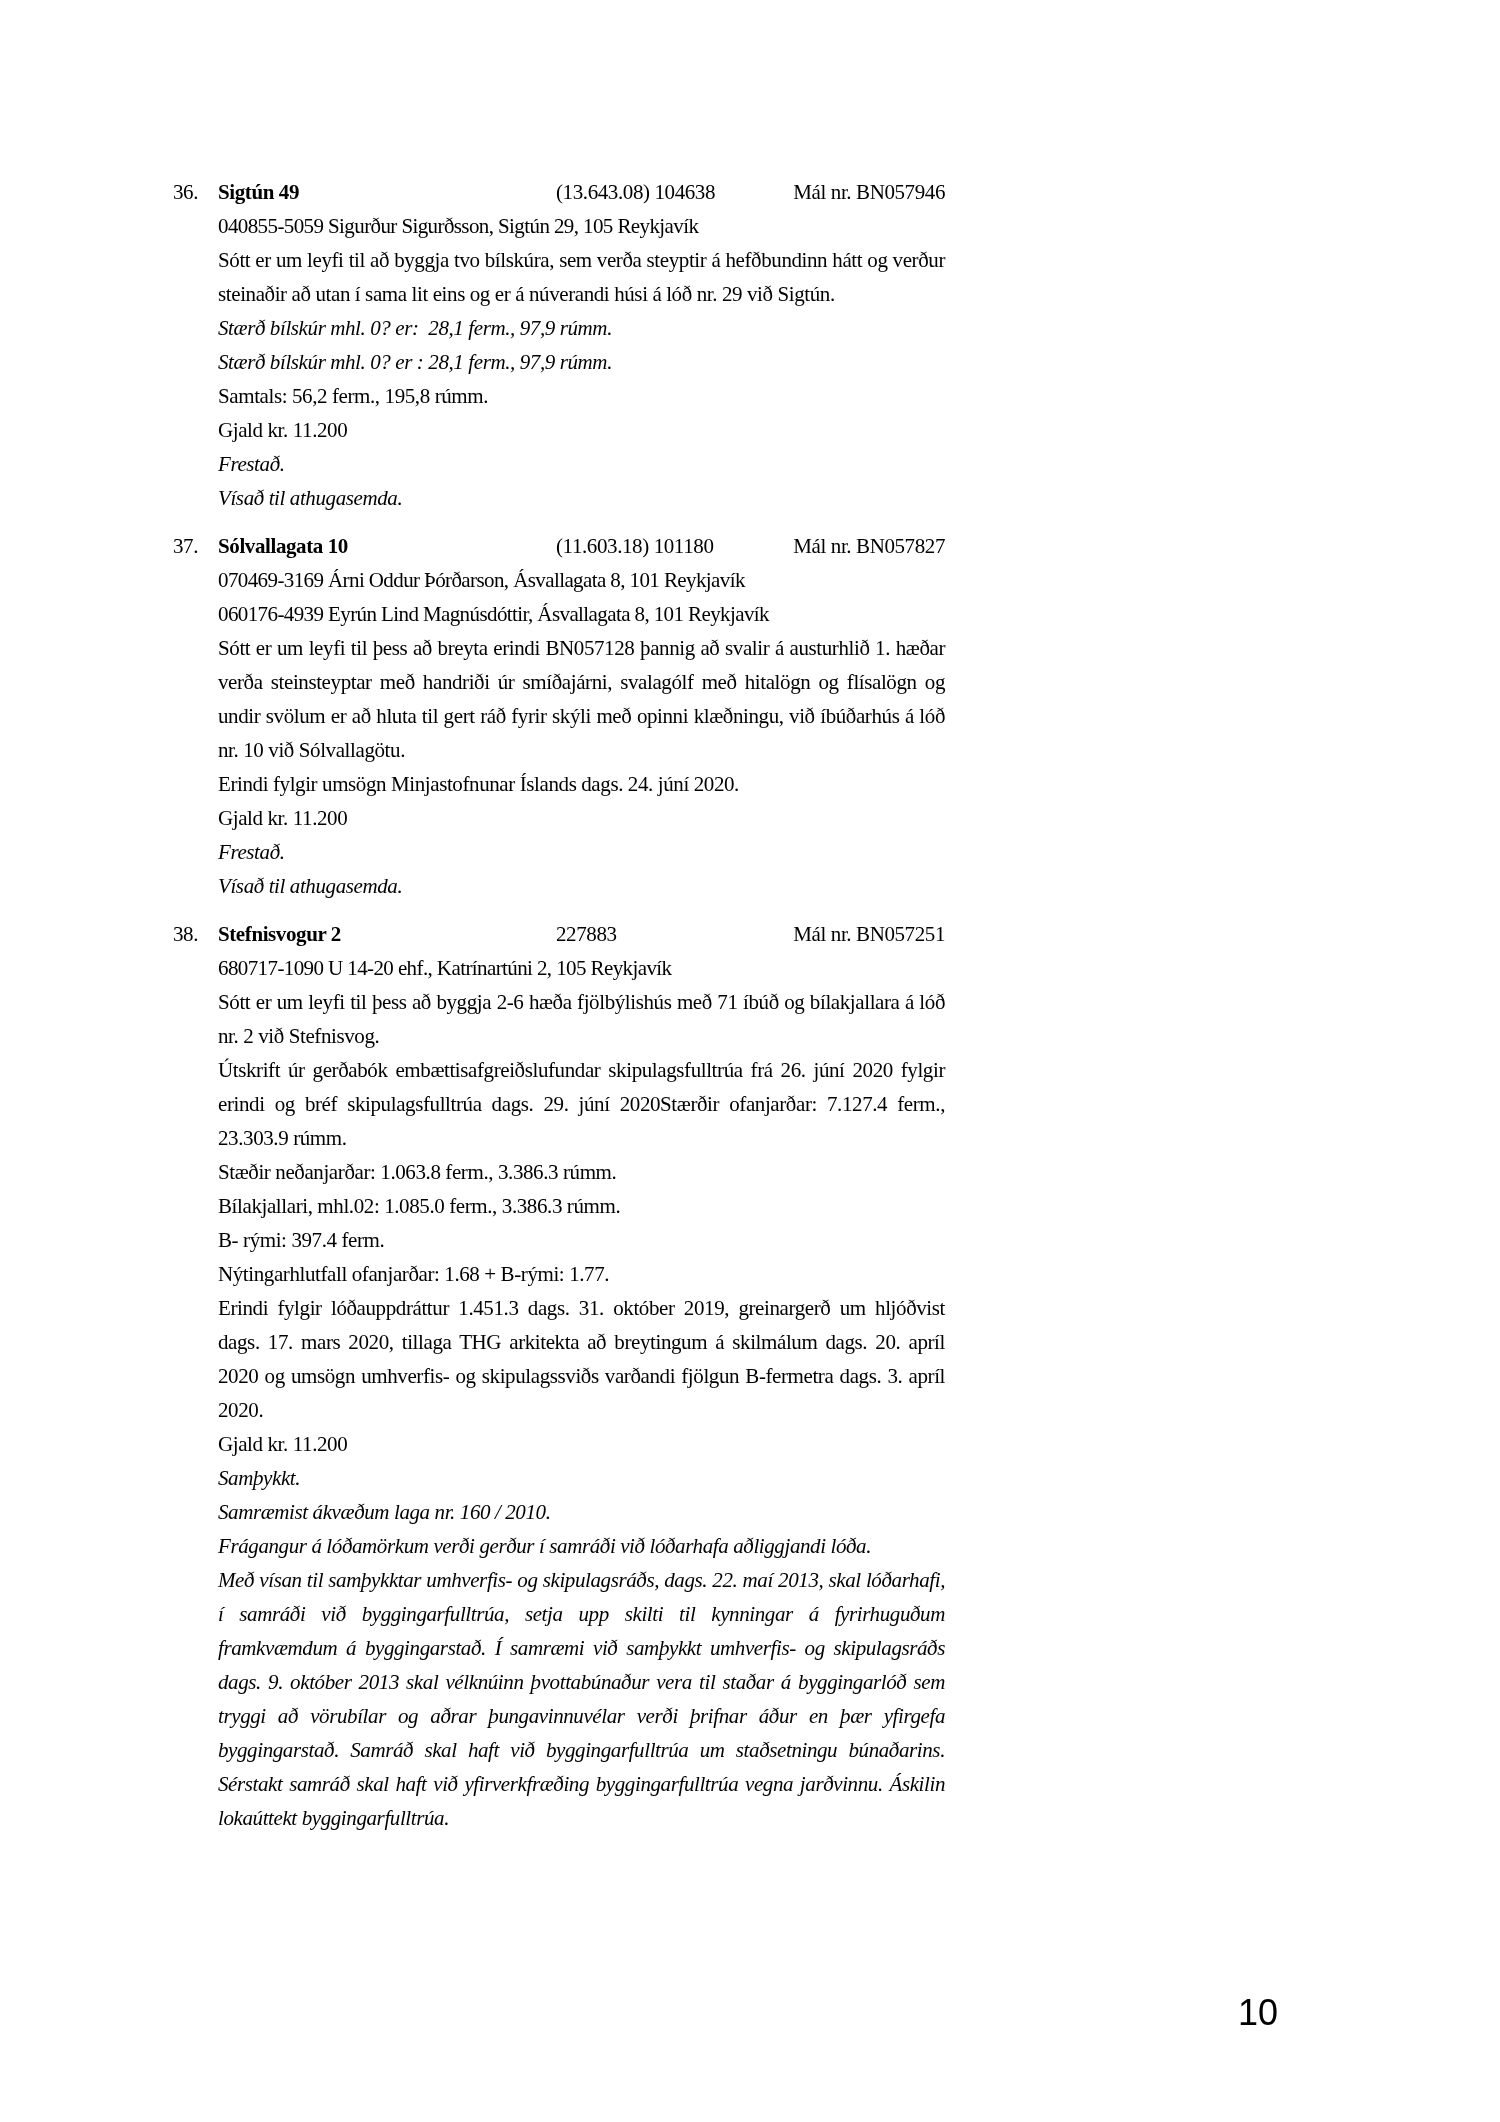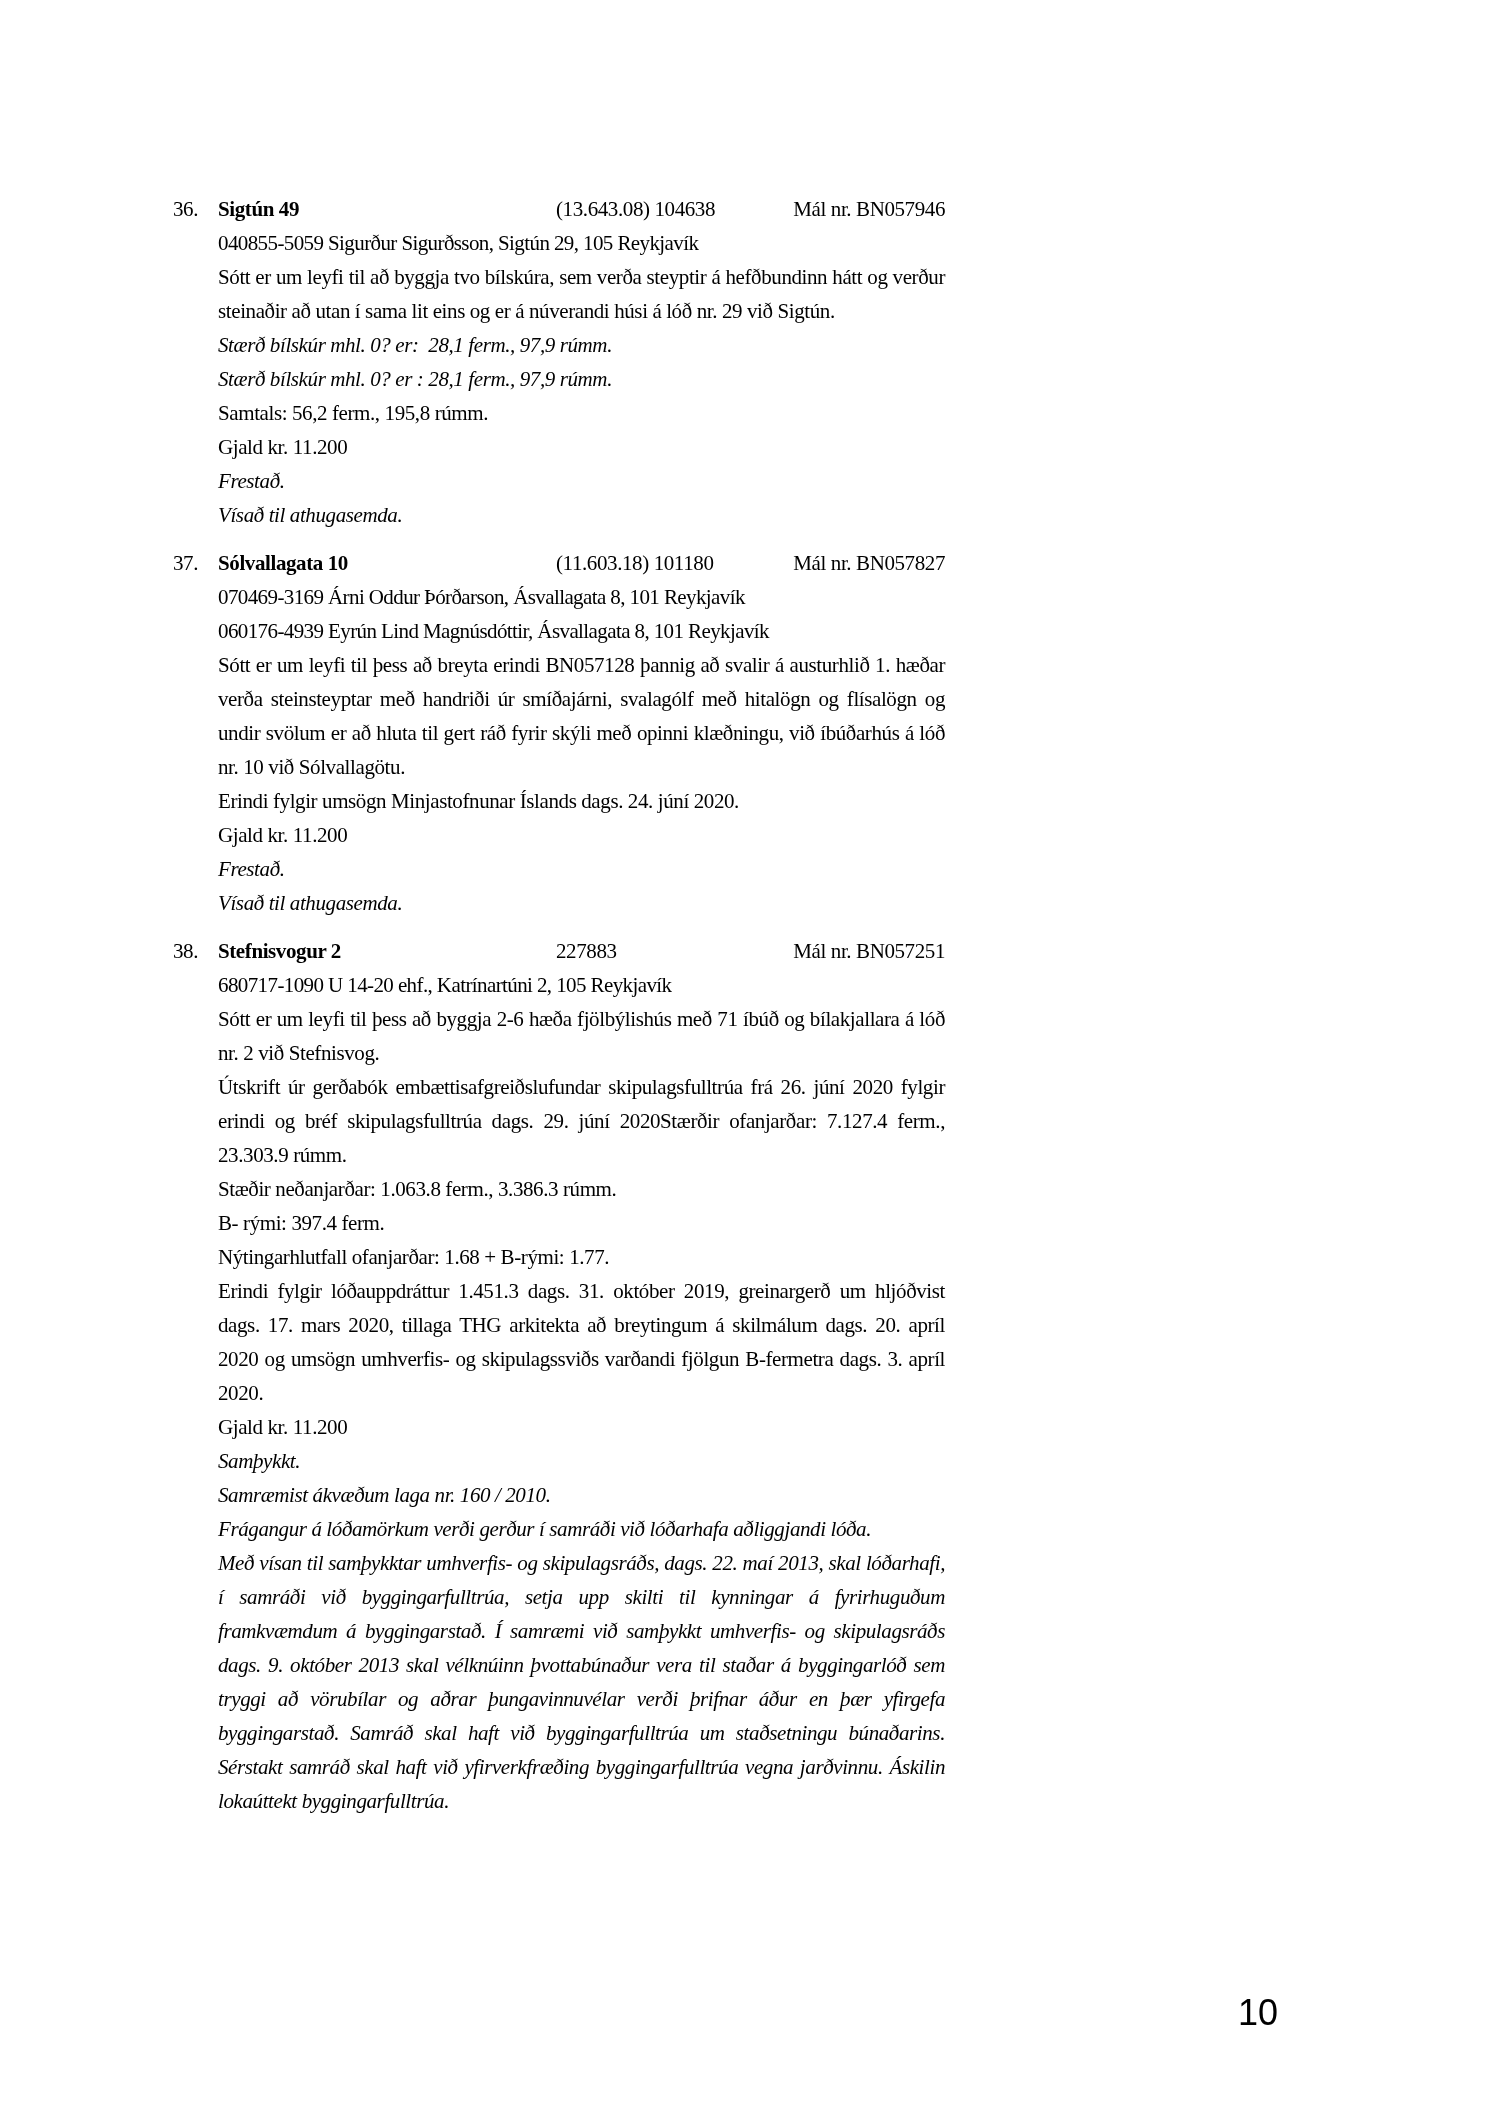--- a/index.html
+++ b/index.html
@@ -8,21 +8,21 @@
     width: 1500px;
     height: 2122px;
     position: relative;
     font-family: "Liberation Serif", serif;
     color: #000000;
     overflow: hidden;
   }
   .content {
     position: absolute;
     left: 173px;
-    top: 192px;
+    top: 175px;
     width: 772px;
   }
   .case {
     display: grid;
     grid-template-columns: 45px 1fr;
     margin-bottom: 14px;
   }
   .line {
     font-size: 21px;
     line-height: 34px;
@@ -92,20 +92,21 @@
     <div>
       <div class="hdr line">
         <span class="title">Stefnisvogur 2</span>
         <span class="ref">227883</span>
         <span class="malnr">Mál nr. BN057251</span>
       </div>
       <div class="line owner">680717-1090 U 14-20 ehf., Katrínartúni 2, 105 Reykjavík</div>
       <p class="line para">Sótt er um leyfi til þess að byggja 2-6 hæða fjölbýlishús með 71 íbúð og bílakjallara á lóð nr. 2 við Stefnisvog.</p>
       <p class="line para">Útskrift úr gerðabók embættisafgreiðslufundar skipulagsfulltrúa frá 26. júní 2020 fylgir erindi og bréf skipulagsfulltrúa dags. 29. júní 2020Stærðir ofanjarðar: 7.127.4 ferm., 23.303.9 rúmm.</p>
       <div class="line">Stæðir neðanjarðar: 1.063.8 ferm., 3.386.3 rúmm.</div>
+      <div class="line">Bílakjallari, mhl.02: 1.085.0 ferm., 3.386.3 rúmm.</div>
       <div class="line">B- rými: 397.4 ferm.</div>
       <div class="line">Nýtingarhlutfall ofanjarðar: 1.68 + B-rými: 1.77.</div>
       <p class="line para">Erindi fylgir lóðauppdráttur 1.451.3 dags. 31. október 2019, greinargerð um hljóðvist dags. 17. mars 2020, tillaga THG arkitekta að breytingum á skilmálum dags. 20. apríl 2020 og umsögn umhverfis- og skipulagssviðs varðandi fjölgun B-fermetra dags. 3. apríl 2020.</p>
       <div class="line">Gjald kr. 11.200</div>
       <div class="line italic">Samþykkt.</div>
       <div class="line italic">Samræmist ákvæðum laga nr. 160 / 2010.</div>
       <div class="line italic">Frágangur á lóðamörkum verði gerður í samráði við lóðarhafa aðliggjandi lóða.</div>
       <p class="line para italic">Með vísan til samþykktar umhverfis- og skipulagsráðs, dags. 22. maí 2013, skal lóðarhafi, í samráði við byggingarfulltrúa, setja upp skilti til kynningar á fyrirhuguðum framkvæmdum á byggingarstað. Í samræmi við samþykkt umhverfis- og skipulagsráðs dags. 9. október 2013 skal vélknúinn þvottabúnaður vera til staðar á byggingarlóð sem tryggi að vörubílar og aðrar þungavinnuvélar verði þrifnar áður en þær yfirgefa byggingarstað. Samráð skal haft við byggingarfulltrúa um staðsetningu búnaðarins. Sérstakt samráð skal haft við yfirverkfræðing byggingarfulltrúa vegna jarðvinnu. Áskilin lokaúttekt byggingarfulltrúa.</p>
     </div>
   </section>

